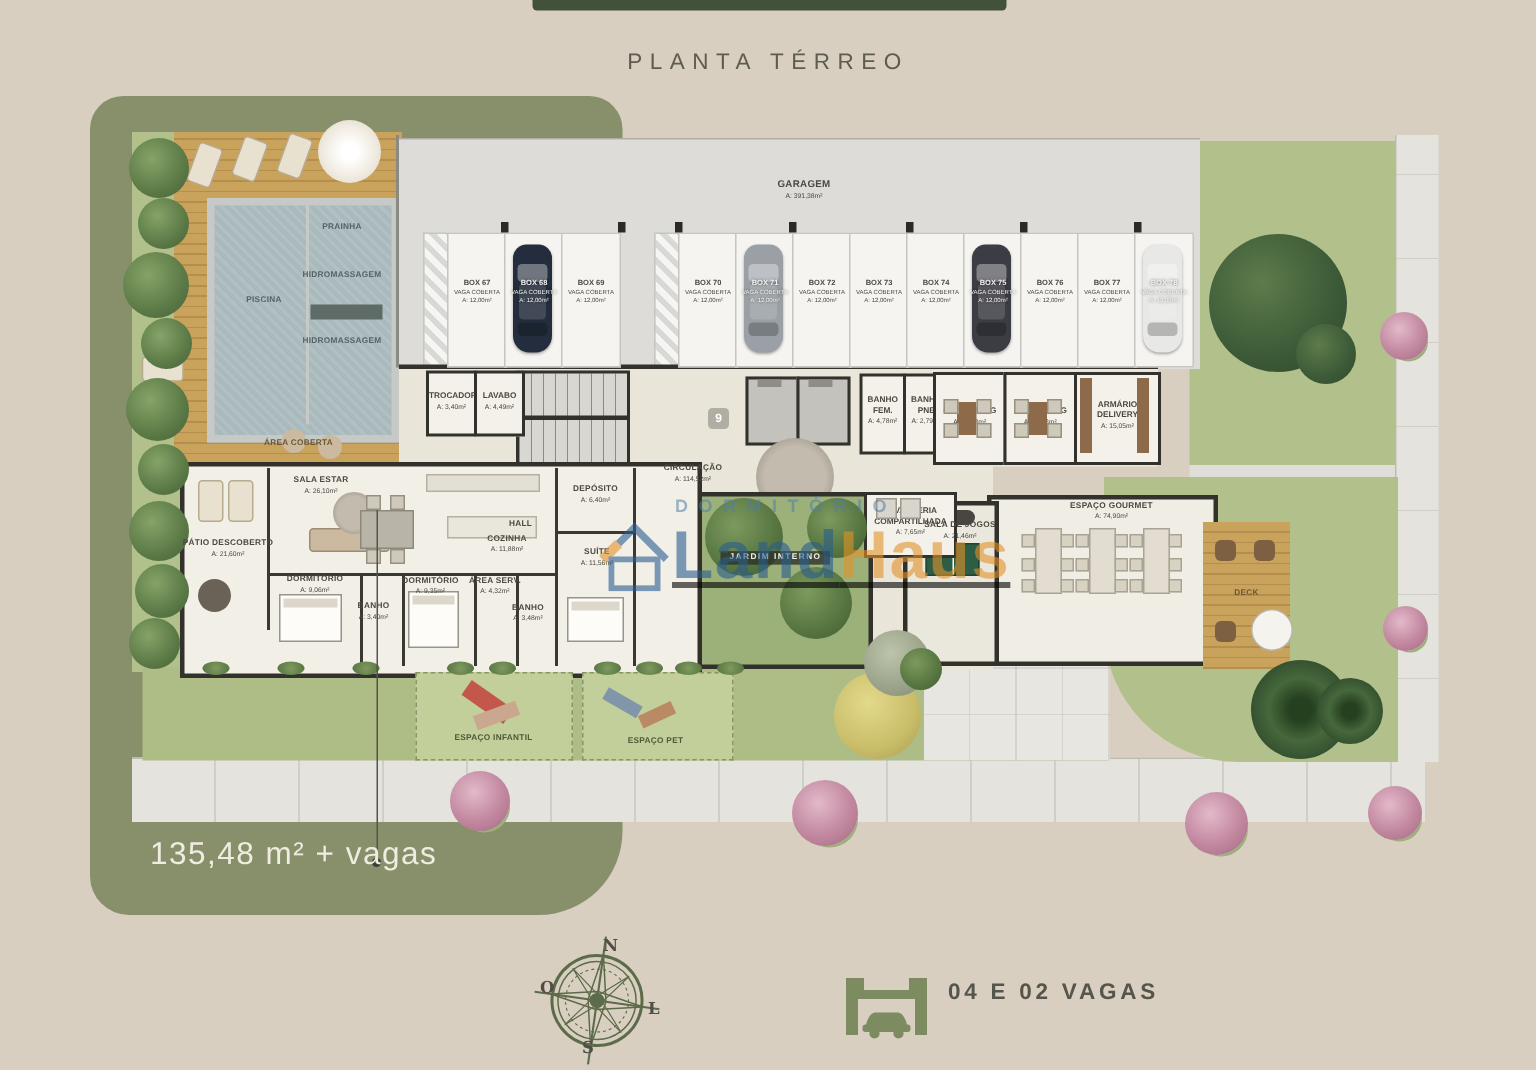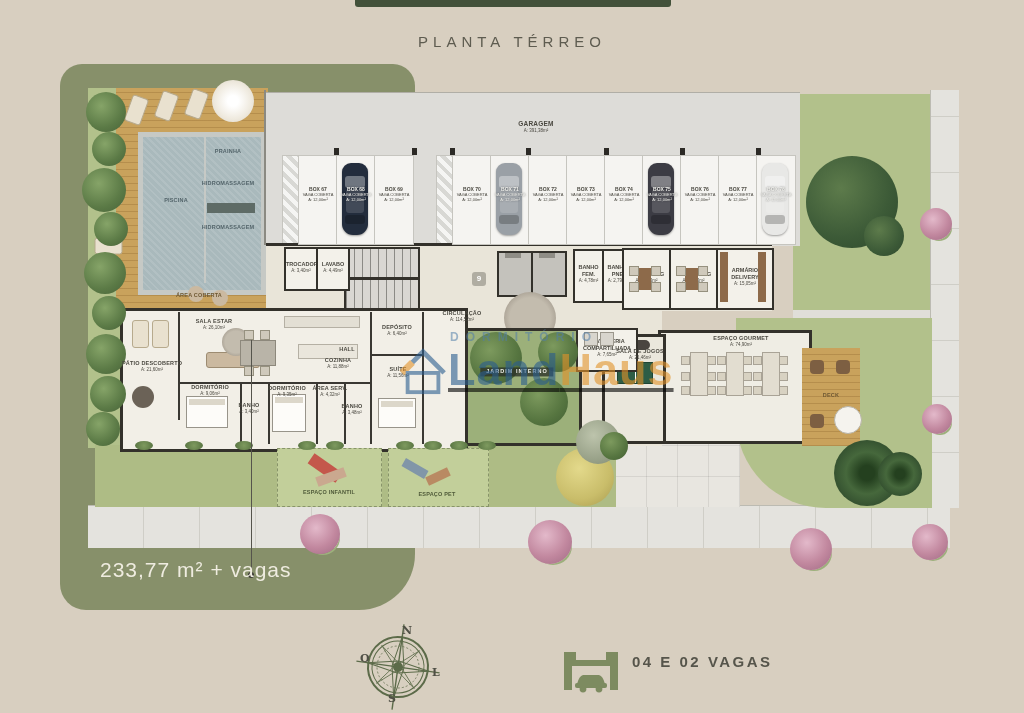--- a/index.html
+++ b/index.html
@@ -222,21 +222,21 @@
 
   <div class="sh playpanel" style="left:277px;width:103px;"></div>
   <div class="sh playpanel" style="left:388px;width:99px;"></div>
   <div class="sh" style="left:308px;top:462px;width:34px;height:12px;background:#c4574b;transform:rotate(35deg);z-index:6;"></div>
   <div class="sh" style="left:316px;top:472px;width:30px;height:10px;background:#caa88f;transform:rotate(-20deg);z-index:6;"></div>
   <div class="sh" style="left:402px;top:464px;width:26px;height:9px;background:#8196a8;transform:rotate(30deg);z-index:6;"></div>
   <div class="sh" style="left:426px;top:472px;width:24px;height:9px;background:#b98a63;transform:rotate(-25deg);z-index:6;"></div>
 
   <div class="sh leader"></div>
   <div class="sh leaderdot"></div>
-  <div class="sh measure">233,77 m² + vagas</div>
+  <div class="sh measure">135,48 m² + vagas</div>
 
   <div class="sh wm">
     <div class="word">DORMITÓRIO</div>
     <div class="row">
       <svg width="50" height="50" viewBox="0 0 52 52">
         <polyline points="4,28 26,6 48,28" fill="none" stroke="#2a5d8f" stroke-width="5"></polyline>
         <polyline points="4,28 15,17" fill="none" stroke="#e2932a" stroke-width="7"></polyline>
         <rect x="10" y="28" width="32" height="20" fill="none" stroke="#2a5d8f" stroke-width="4"></rect>
       </svg>
       <span class="land">Land</span>

